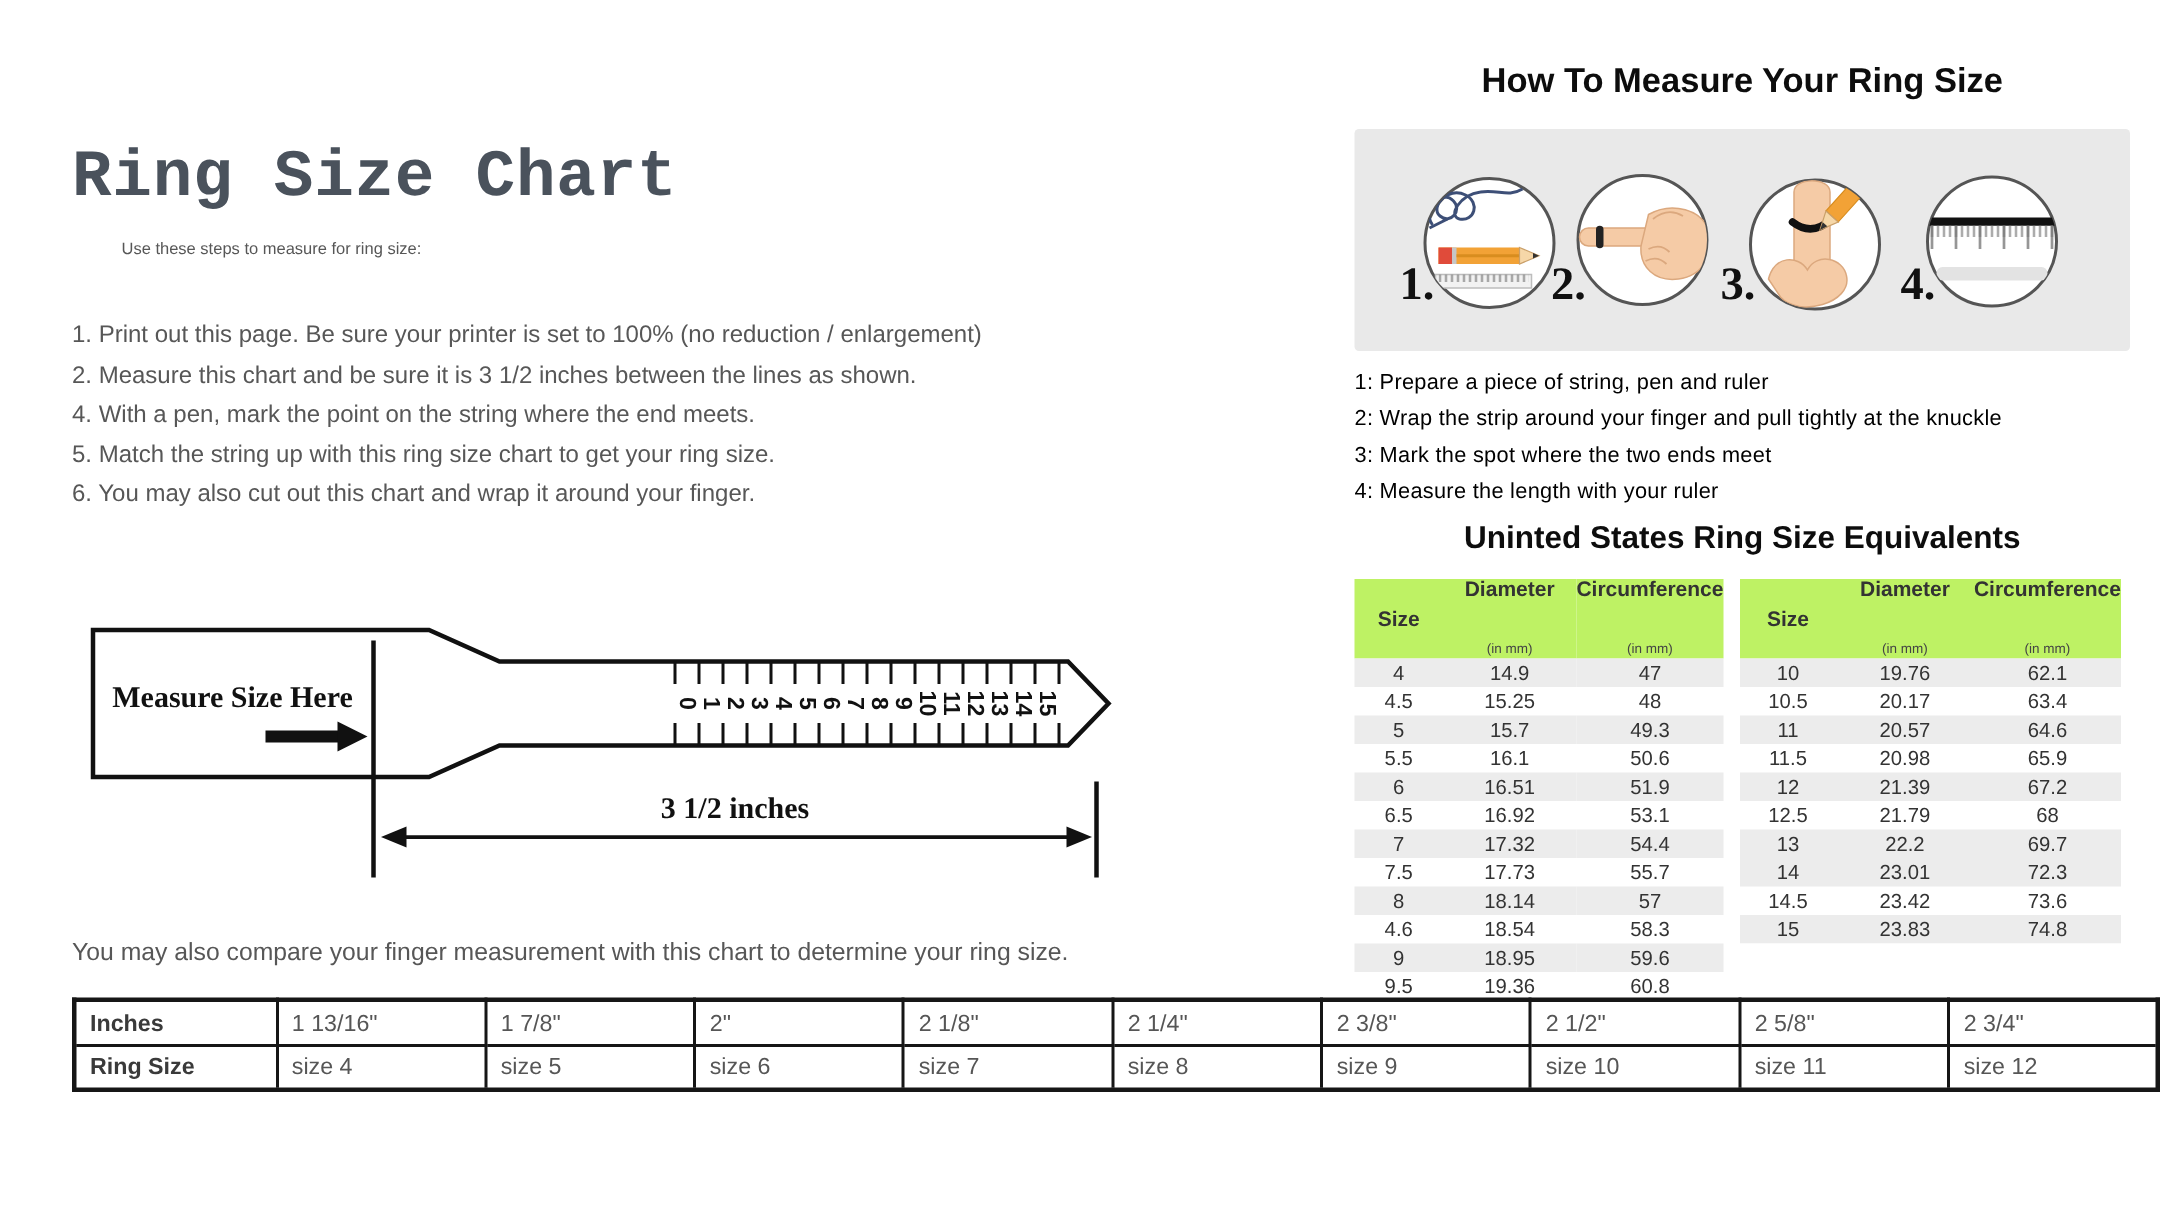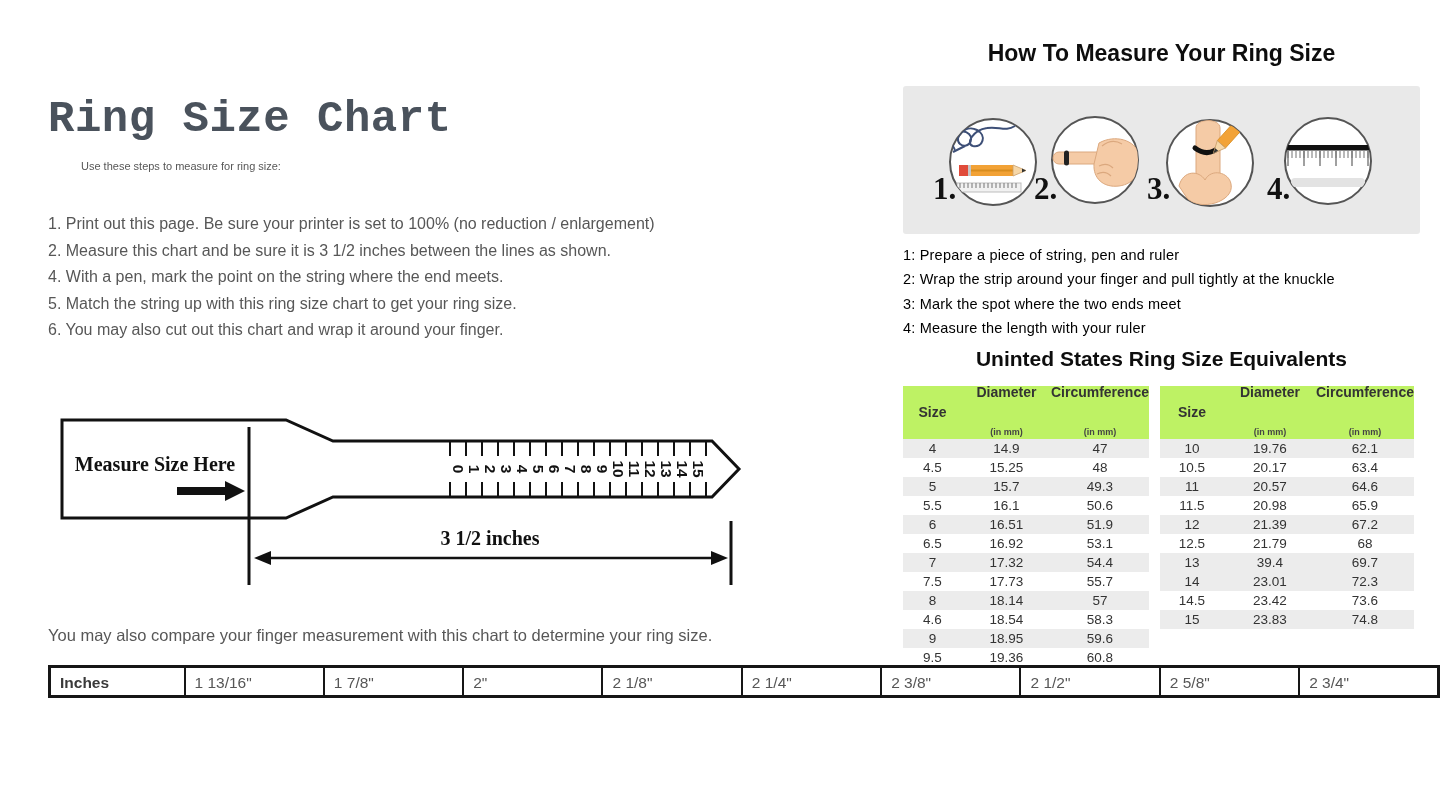--- a/index.html
+++ b/index.html
@@ -28,21 +28,21 @@
   #howto-title { left:903px; top:40px; width:517px; text-align:center;
     font-size:23px; font-weight:bold; color:#0d0d0d; }
   #howto-box { left:903px; top:86px; width:517px; height:148px; background:#e9e9e9; border-radius:3px; }
   #howto-steps { left:903px; top:243px; font-size:14.5px; color:#000000; line-height:24.4px; letter-spacing:0.2px; white-space:nowrap; }
   #equiv-title { left:903px; top:347px; width:517px; text-align:center;
     font-size:21px; font-weight:bold; color:#0d0d0d; }
 
   
   .eq-table { border-collapse:collapse; font-size:13.5px; color:#333; }
   .eq-table thead th { background:#bef264; font-size:14px; font-weight:bold; height:34px; vertical-align:middle; line-height:13px; }
-  .eq-table thead .unit { display:block; font-size:9px; font-weight:bold; color:#444;margin-top:27px; }
+  .eq-table thead .unit { display:block; font-size:9px; font-weight:normal; color:#444;margin-top:27px; }
   .eq-table td { text-align:center; height:19px; padding:0; }
   .eq-table tr.alt { background:#ececec; }
   .eq-table tr.blank-row td { height:19px; background:#fff; }
   #eq-table-left  { left:903px;  top:386px; width:246px; }
   #eq-table-right { left:1160px; top:386px; width:254px; }
 
   
   #cmp-table { left:48px; top:665px; width:1392px; border-collapse:collapse; table-layout:fixed;
     border:3px solid #161616; }
   #cmp-table th, #cmp-table td { border:2px solid #161616; height:30px; padding:2px 0 0 9px;
@@ -342,21 +342,21 @@
           <td>21.39</td>
           <td>67.2</td>
         </tr>
         <tr>
           <td>12.5</td>
           <td>21.79</td>
           <td>68</td>
         </tr>
         <tr class="alt">
           <td>13</td>
-          <td>39.4</td>
+          <td>22.2</td>
           <td>69.7</td>
         </tr>
         <tr class="alt">
           <td>14</td>
           <td>23.01</td>
           <td>72.3</td>
         </tr>
         <tr>
           <td>14.5</td>
           <td>23.42</td>
@@ -382,16 +382,28 @@
       <td>1 13/16"</td>
           <td>1 7/8"</td>
           <td>2"</td>
           <td>2 1/8"</td>
           <td>2 1/4"</td>
           <td>2 3/8"</td>
           <td>2 1/2"</td>
           <td>2 5/8"</td>
           <td>2 3/4"</td>
         </tr>
+      <tr>
+        <th>Ring Size</th>
+      <td>size 4</td>
+          <td>size 5</td>
+          <td>size 6</td>
+          <td>size 7</td>
+          <td>size 8</td>
+          <td>size 9</td>
+          <td>size 10</td>
+          <td>size 11</td>
+          <td>size 12</td>
+        </tr>
     </tbody>
   </table>
 
 </div>
 
 </body></html>

